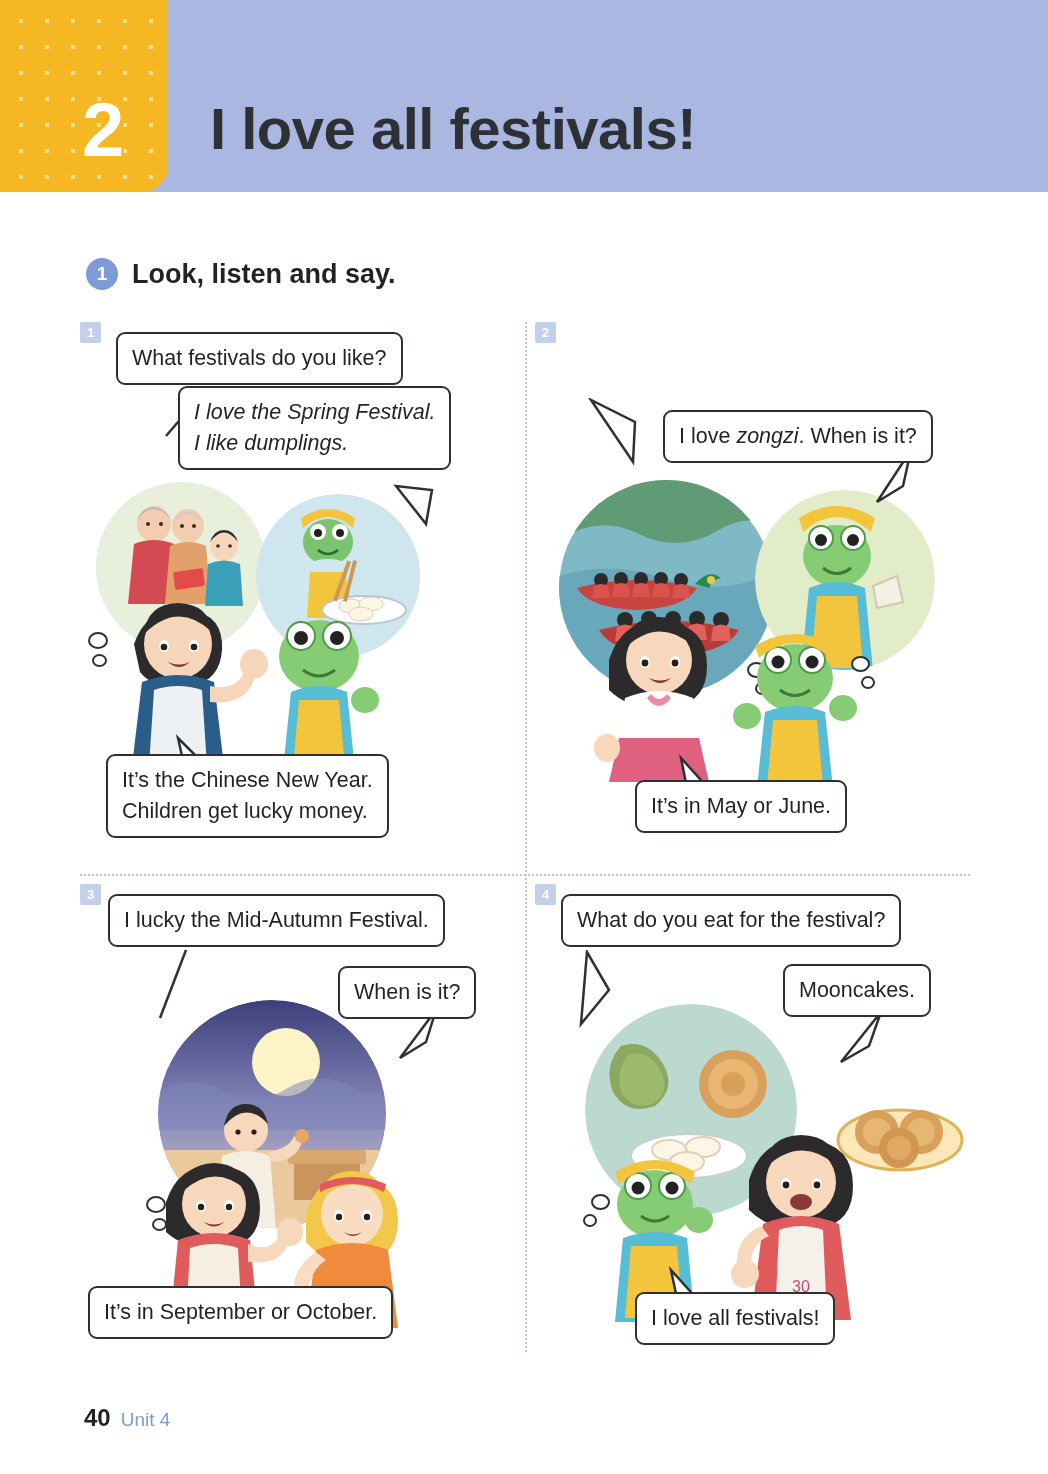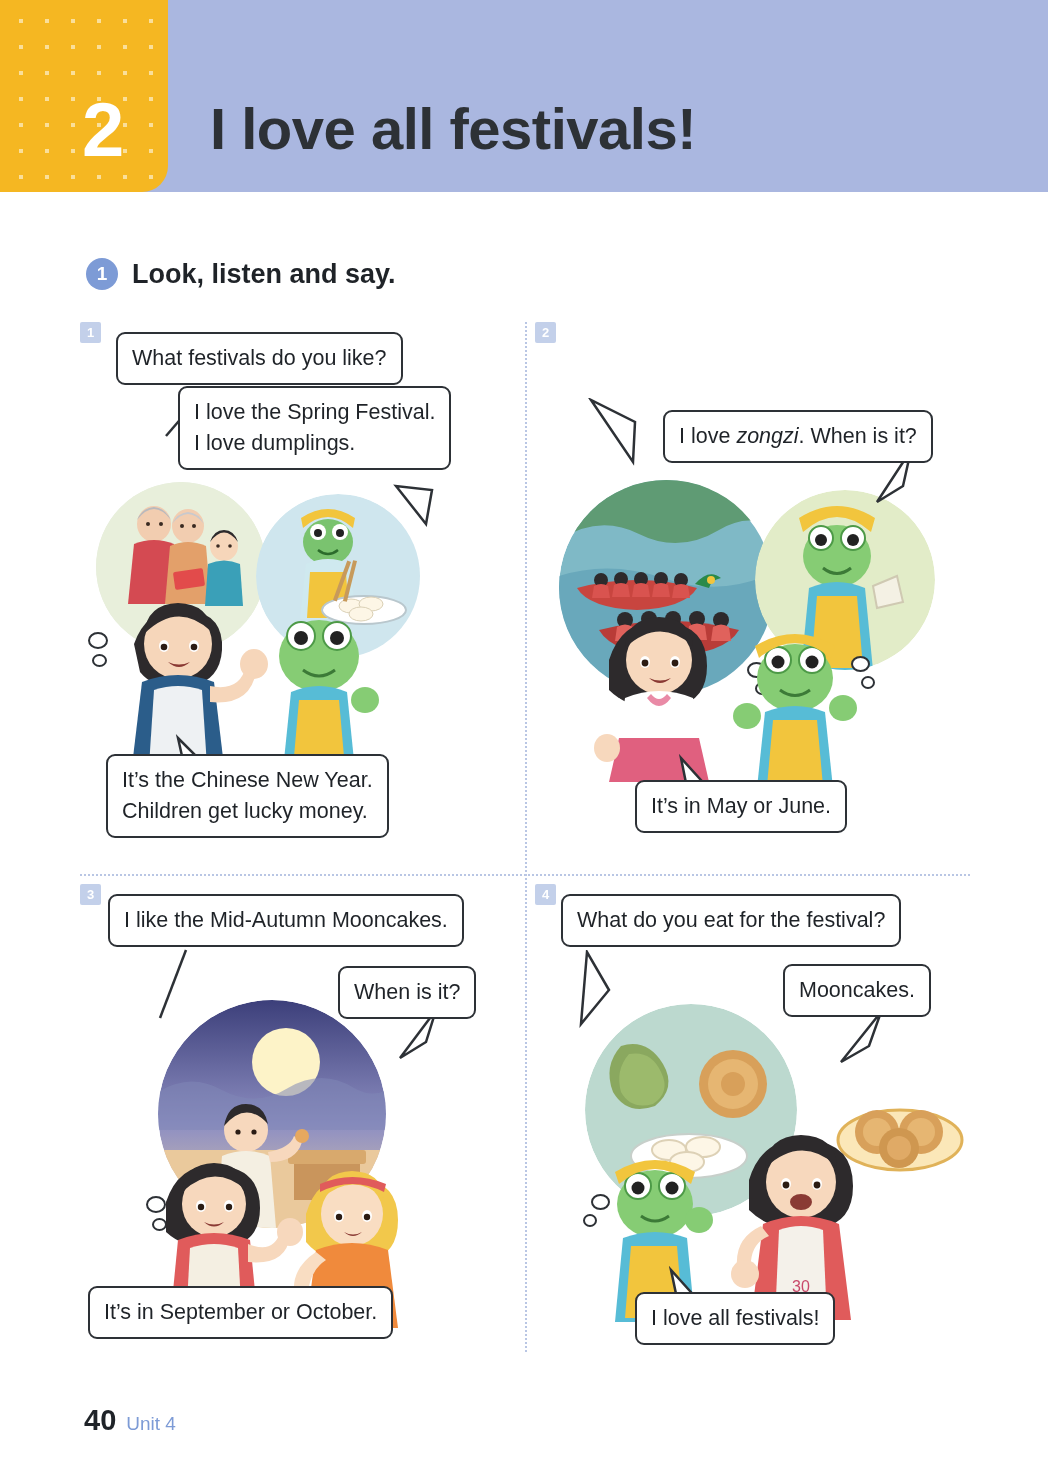--- a/index.html
+++ b/index.html
@@ -162,21 +162,21 @@
   
   .footer {
     position: absolute;
     left: 84px;
     top: 1404px;
     display: flex;
     align-items: baseline;
     gap: 10px;
   }
   .page-number {
-    font-size: 29px;
+    font-size: 24px;
     font-weight: bold;
     color: #1f2328;
   }
   .footer-unit {
     font-size: 19px;
     color: #7d9bd6;
   }
 </style>
 </head>
 <body>
@@ -295,23 +295,23 @@
     </div>
     <div class="tail" style="left:90px; top:410px;">
       <svg width="50" height="48">
           <path d="M46 44 L8 6 L16 42Z" fill="#ffffff" stroke="#2d3136" stroke-width="2.5"></path>
         </svg>
     </div>
 
     <div class="bubble" style="left:36px; top:10px;">
       <span>What festivals do you like?</span>
     </div>
-    <div class="bubble" style="left:98px; top:64px;">
+    <div class="bubble" style="left:98px; top:64px;font-style:italic;">
       <div>I love the Spring Festival.</div>
-      <div>I love dumplings.</div>
+      <div>I like dumplings.</div>
     </div>
     <div class="bubble" style="left:26px; top:432px;">
       <div>It’s the Chinese New Year.</div>
       <div>Children get lucky money.</div>
     </div>
   </div>
 
   <div class="panel panel-2">
     <div class="panel-num" style="left:0; top:0;">2</div>
 
@@ -507,21 +507,21 @@
           <path d="M32 2 L6 70" stroke="#2d3136" stroke-width="2.5" fill="none"></path>
         </svg>
     </div>
     <div class="tail" style="left:316px; top:124px;">
       <svg width="46" height="58">
           <path d="M40 2 L4 50 L30 34Z" fill="#ffffff" stroke="#2d3136" stroke-width="2.5"></path>
         </svg>
     </div>
 
     <div class="bubble" style="left:28px; top:10px;">
-      <span>I like the Mid-Autumn Mooncakes.</span>
+      <span>I lucky the Mid-Autumn Festival.</span>
     </div>
     <div class="bubble" style="left:258px; top:82px;">
       <span>When is it?</span>
     </div>
     <div class="bubble" style="left:8px; top:402px;">
       <span>It’s in September or October.</span>
     </div>
   </div>
 
   <div class="panel panel-4">

